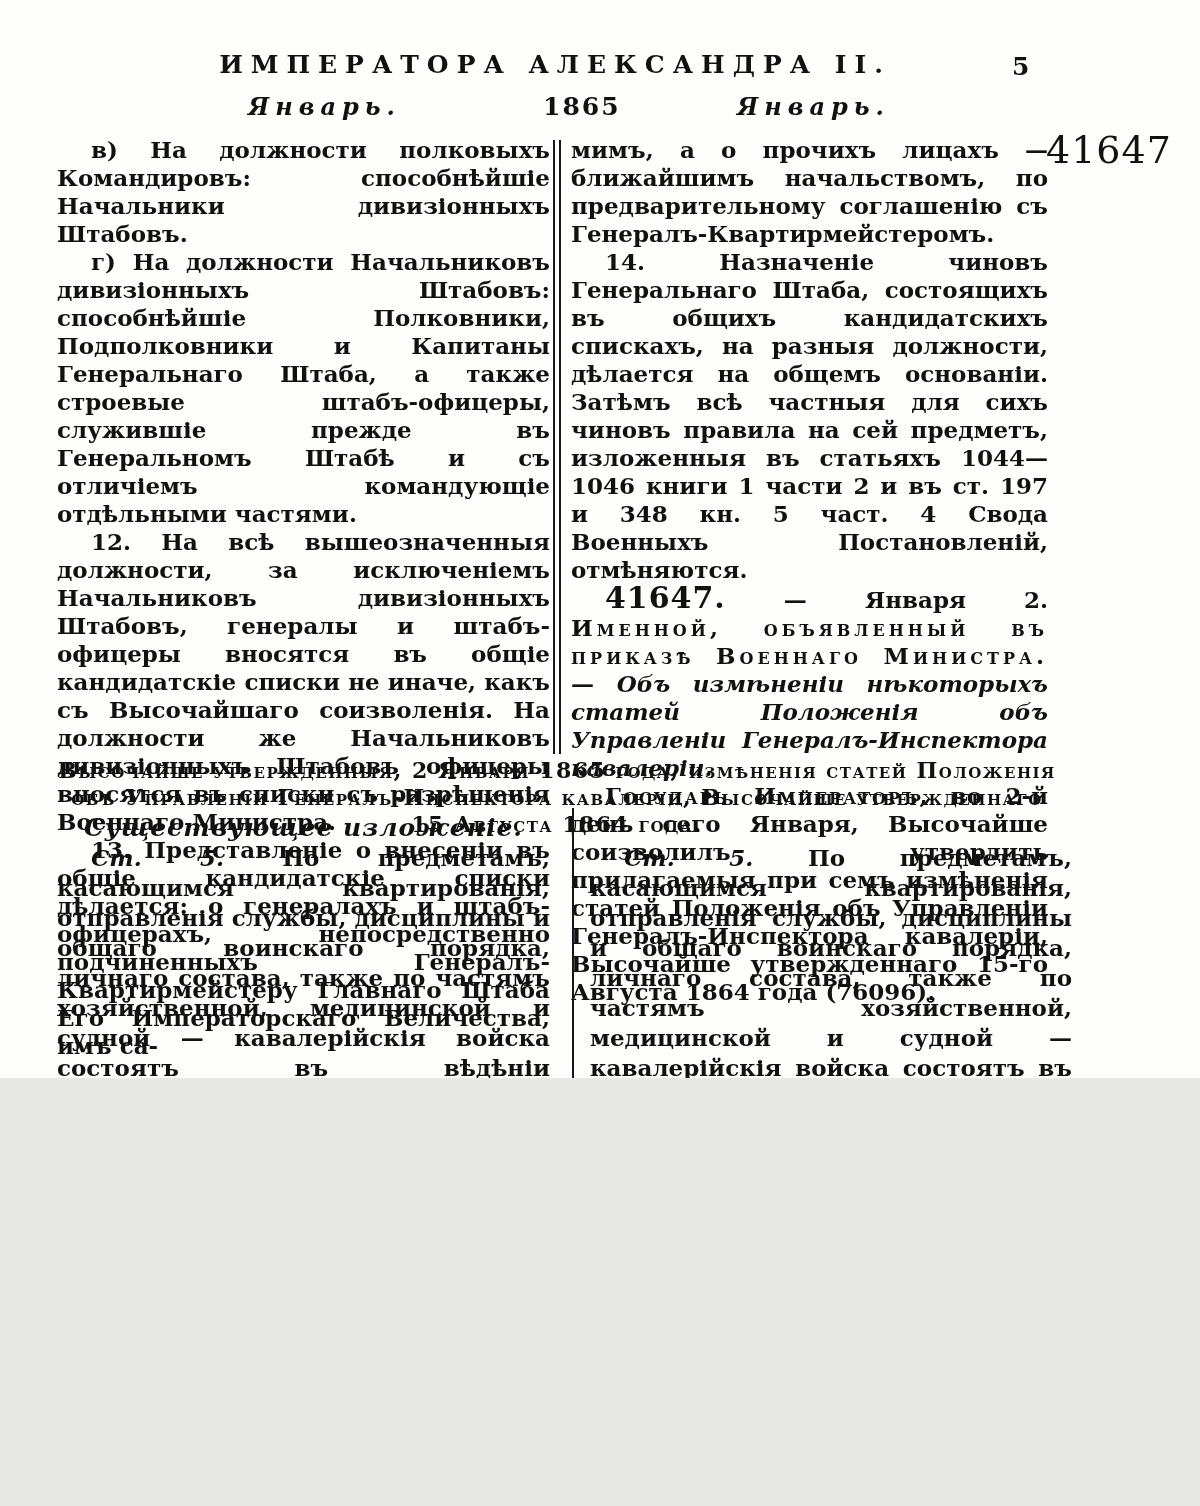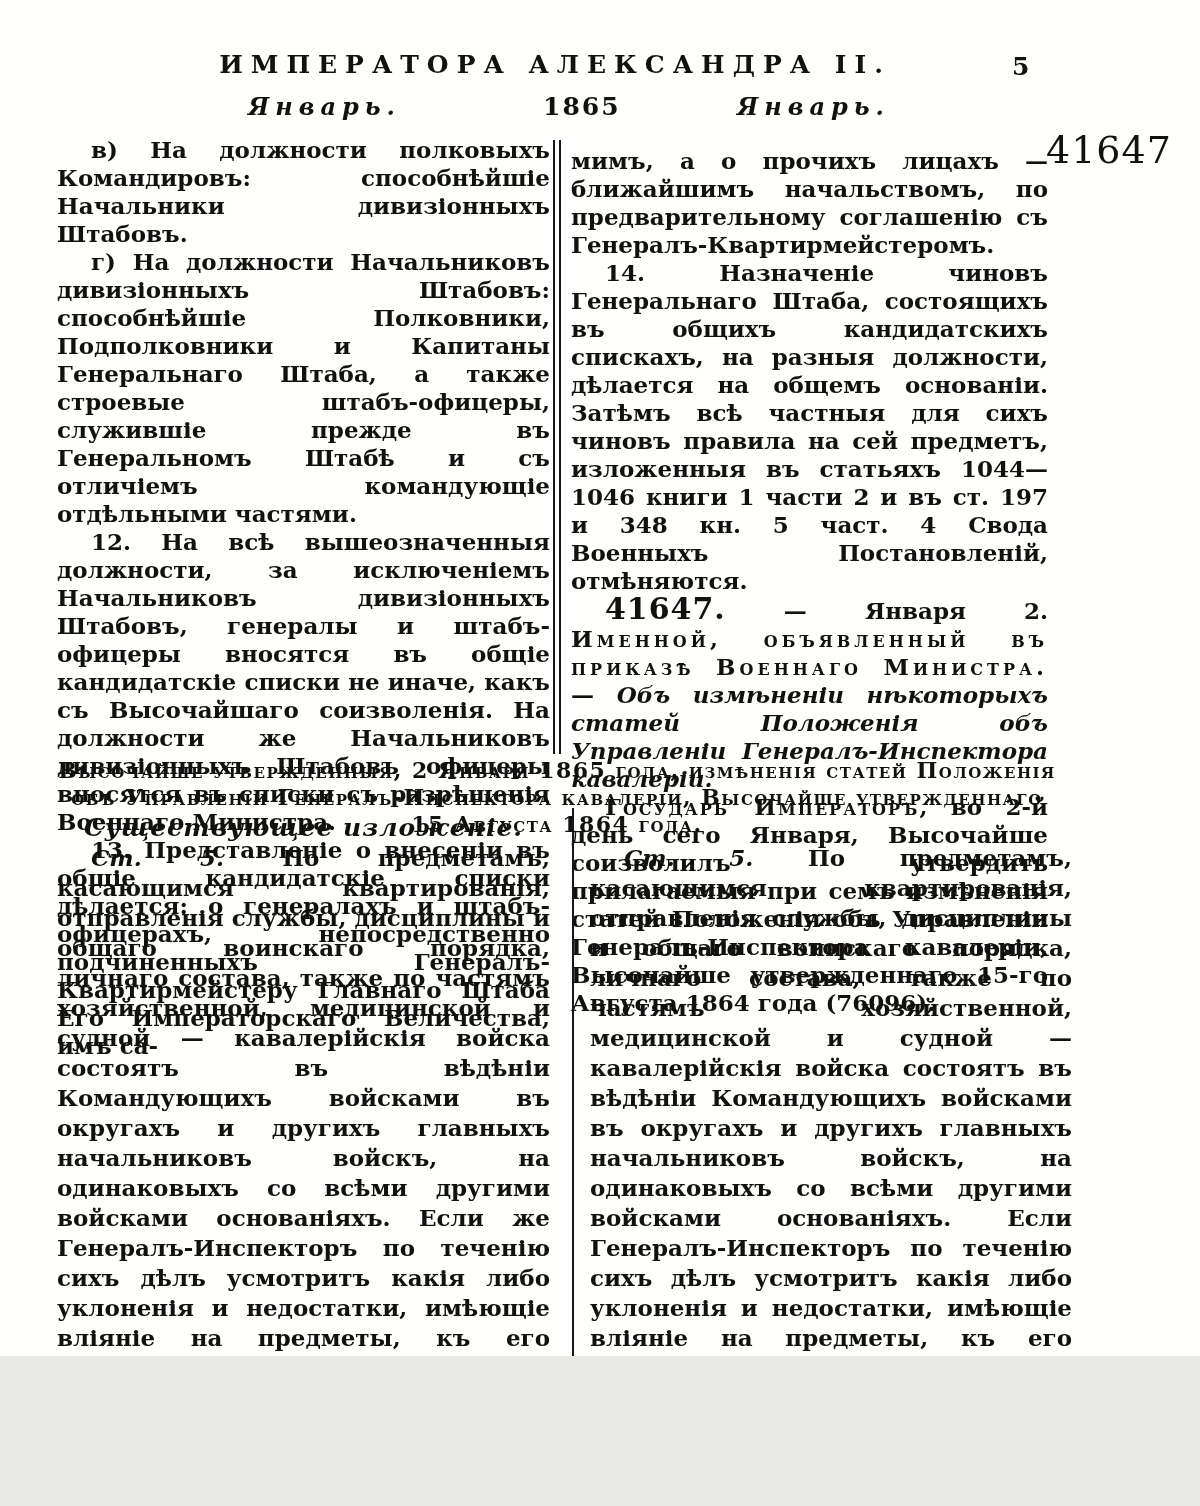--- a/index.html
+++ b/index.html
@@ -1,18 +1,18 @@
 <!DOCTYPE html>
 <html><head>
 <meta charset="utf-8">
 <style>
   html,body{margin:0;padding:0;background:#e8e8e4;}
   #page{
     position:relative;
-    width:1200px;height:1356px;
+    width:1200px;height:1078px;
     background:#fefefd;
     color:#121110;
     font-family:"DejaVu Serif","Liberation Serif",serif;
     overflow:hidden;
   }
   
   .running-title{
     position:absolute;top:50px;left:60px;width:990px;
     text-align:center;
     font-size:25px;font-weight:bold;letter-spacing:8px;
@@ -36,21 +36,21 @@
   .margin-number{
     position:absolute;top:128px;left:1046px;
     font-size:38px;font-weight:normal;letter-spacing:1px;
     white-space:nowrap;
     text-align:center;
   }
   
   .col{position:absolute;text-align:justify;font-weight:bold;}
   .col p{margin:0;}
   .col p.ind{text-indent:34px;}
-  .col p.noind{text-indent:0;margin-top:11px;}
+  .col p.noind{text-indent:0;}
   .top-left{left:57px;top:136px;width:493px;font-size:23px;line-height:28px;}
   .top-right{left:571px;top:136px;width:477px;font-size:23px;line-height:28px;}
   .vrule-double{
     position:absolute;left:553px;top:140px;height:614px;width:4px;
     border-left:2px solid #17161a;border-right:2px solid #17161a;
   }
   .entry-number{font-size:30px;font-weight:bold;letter-spacing:1px;}
   .sc{font-variant:small-caps;letter-spacing:4px;}
   .sc-tight{font-variant:small-caps;letter-spacing:2px;}
   .it{font-style:italic;}

